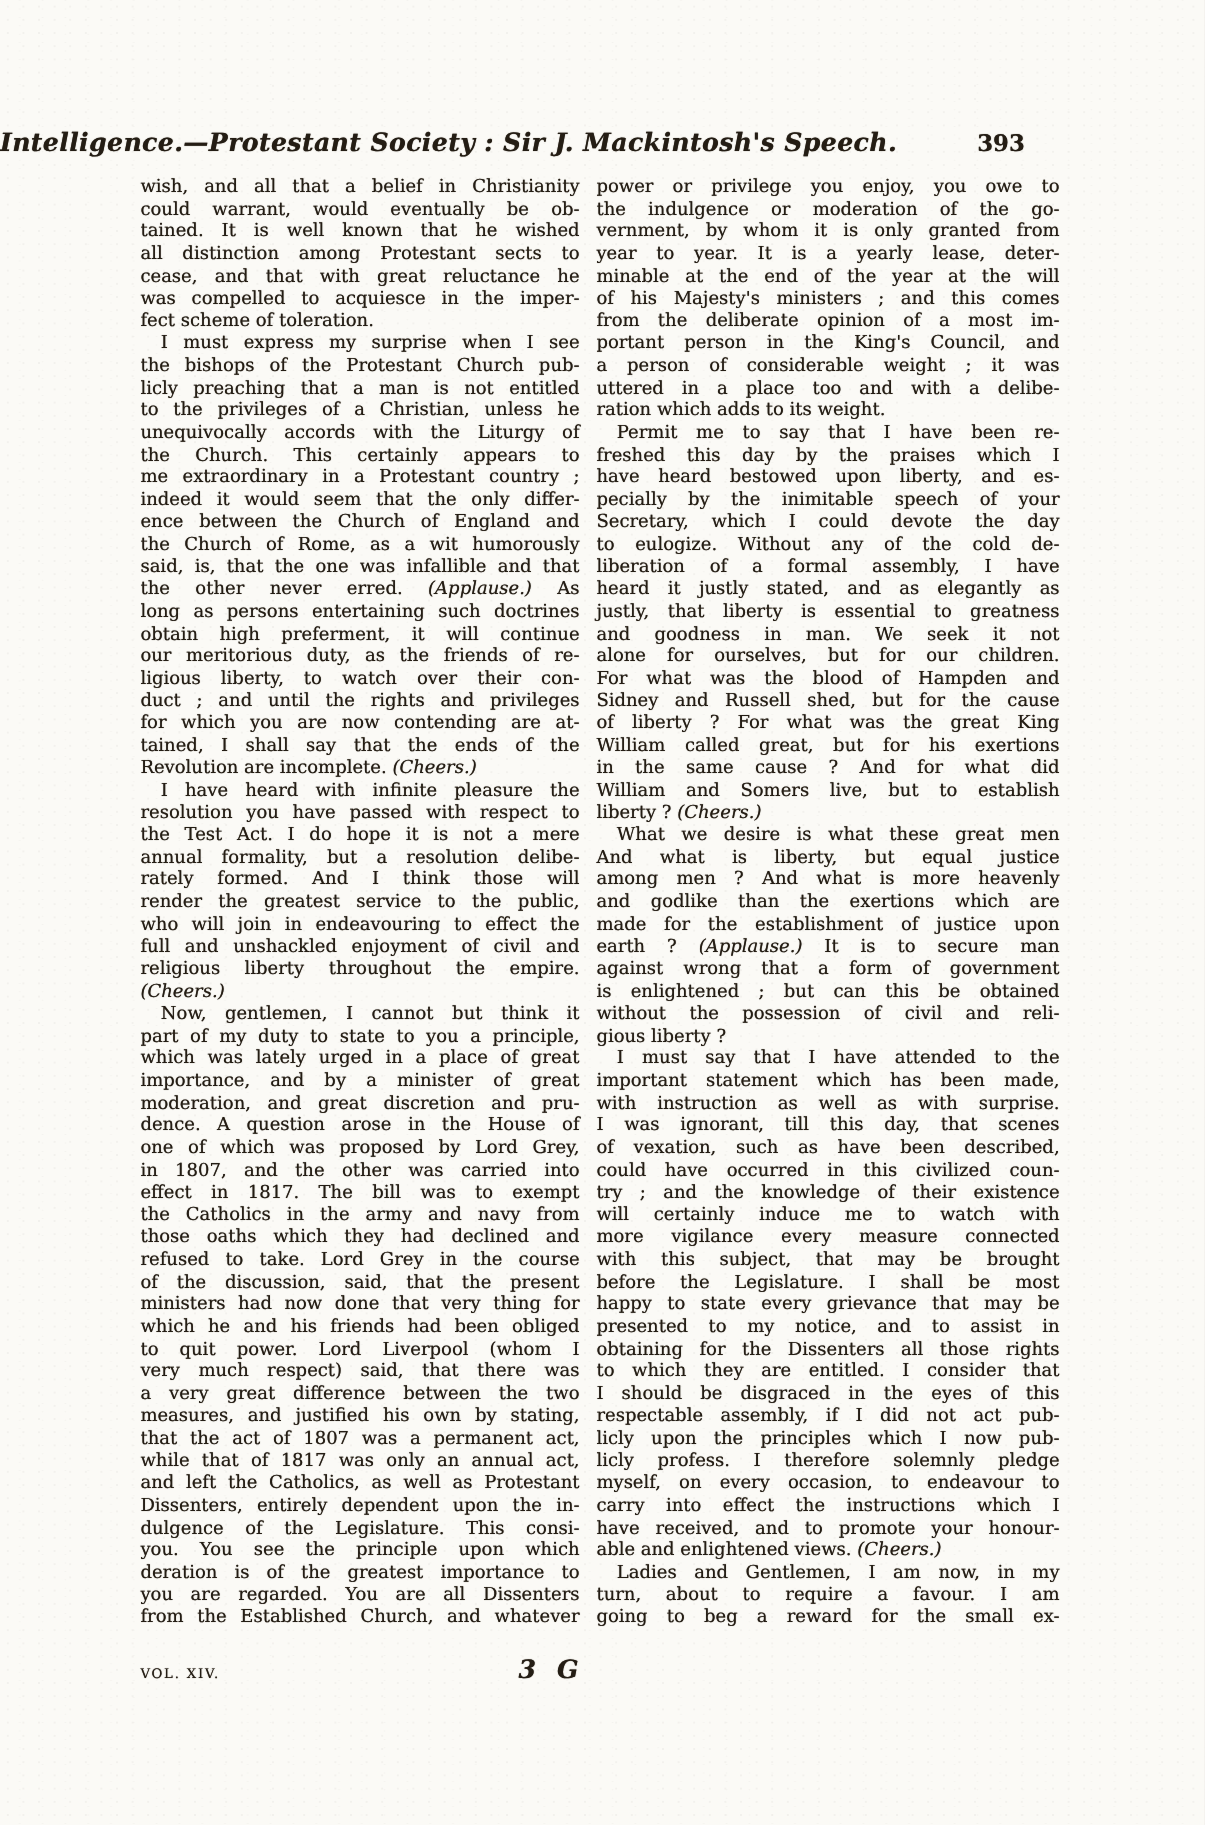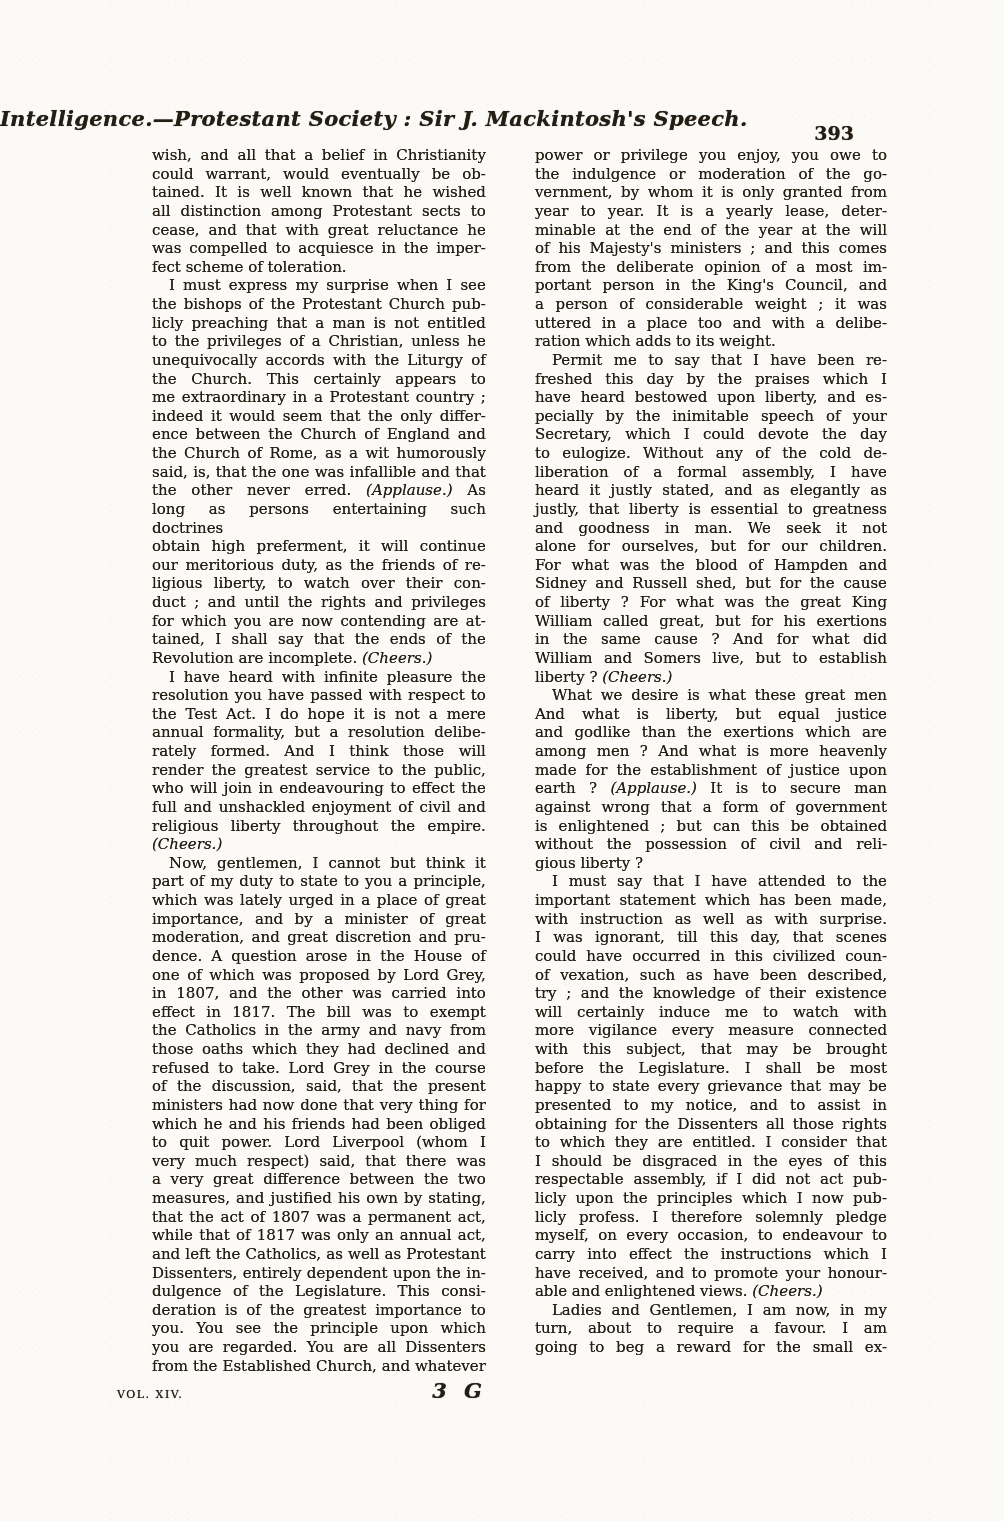--- a/index.html
+++ b/index.html
@@ -30,32 +30,30 @@
     font-style:italic;
     font-size:21px;
     letter-spacing:.3px;
     text-shadow:0 0 .7px rgba(30,22,12,.85);
   }
   .page-number{
     position:absolute;top:109px;right:150px;
     font-size:19px;font-weight:bold;
     text-shadow:0 0 .7px rgba(30,22,12,.85);
     z-index:1;
-    margin-top:13px;
   }
   .columns{
     position:absolute;left:117px;top:146px;
     width:770px;
     display:flex;gap:14px;z-index:1;
   }
   .col{
     font-size:15px;
     line-height:18.62px;
     text-shadow:0 0 .65px rgba(32,24,14,.8);
-    margin-left:35px;
   }
   .col-left{width:366px;}
   .col-right{width:386px;}
   .para{margin:0;}
   .para.indent .line:first-child{text-indent:17px;}
   .line{
     text-align:justify;
     text-align-last:justify;
     white-space:normal;
   }
@@ -144,22 +142,22 @@
           <div class="line">which he and his friends had been obliged</div>
           <div class="line">to quit power.  Lord Liverpool (whom I</div>
           <div class="line">very much respect) said, that there was</div>
           <div class="line">a very great difference between the two</div>
           <div class="line">measures, and justified his own by stating,</div>
           <div class="line">that the act of 1807 was a permanent act,</div>
           <div class="line">while that of 1817 was only an annual act,</div>
           <div class="line">and left the Catholics, as well as Protestant</div>
           <div class="line">Dissenters, entirely dependent upon the in-</div>
           <div class="line">dulgence of the Legislature.  This consi-</div>
+          <div class="line">you.  You see the principle upon which</div>
           <div class="line">deration is of the greatest importance to</div>
-          <div class="line">you.  You see the principle upon which</div>
           <div class="line">you are regarded.  You are all Dissenters</div>
           <div class="line last">from the Established Church, and whatever</div>
         </div>
       </div>
     <div class="col col-right">
         <div class="para">
           <div class="line">power or privilege you enjoy, you owe to</div>
           <div class="line">the indulgence or moderation of the go-</div>
           <div class="line">vernment, by whom it is only granted from</div>
           <div class="line">year to year.  It is a yearly lease, deter-</div>
@@ -187,36 +185,36 @@
           <div class="line">Sidney and Russell shed, but for the cause</div>
           <div class="line">of liberty ?  For what was the great King</div>
           <div class="line">William called great, but for his exertions</div>
           <div class="line">in the same cause ?  And for what did</div>
           <div class="line">William and Somers live, but to establish</div>
           <div class="line last">liberty ?  <span class="stage">(Cheers.)</span></div>
         </div>
         <div class="para indent">
           <div class="line">What we desire is what these great men</div>
           <div class="line">And what is liberty, but equal justice</div>
+          <div class="line">among men ?  And what is more heavenly</div>
           <div class="line">and godlike than the exertions which are</div>
-          <div class="line">among men ?  And what is more heavenly</div>
           <div class="line">made for the establishment of justice upon</div>
           <div class="line">earth ?  <span class="stage">(Applause.)</span>  It is to secure man</div>
           <div class="line">against wrong that a form of government</div>
           <div class="line">is enlightened ; but can this be obtained</div>
           <div class="line">without the possession of civil and reli-</div>
           <div class="line last">gious liberty ?</div>
         </div>
         <div class="para indent">
           <div class="line">I must say that I have attended to the</div>
           <div class="line">important statement which has been made,</div>
           <div class="line">with instruction as well as with surprise.</div>
           <div class="line">I was ignorant, till this day, that scenes</div>
+          <div class="line">of vexation, such as have been described,</div>
           <div class="line">could have occurred in this civilized coun-</div>
-          <div class="line">of vexation, such as have been described,</div>
           <div class="line">try ; and the knowledge of their existence</div>
           <div class="line">will certainly induce me to watch with</div>
           <div class="line">more vigilance every measure connected</div>
           <div class="line">with this subject, that may be brought</div>
           <div class="line">before the Legislature.  I shall be most</div>
           <div class="line">happy to state every grievance that may be</div>
           <div class="line">presented to my notice, and to assist in</div>
           <div class="line">obtaining for the Dissenters all those rights</div>
           <div class="line">to which they are entitled.  I consider that</div>
           <div class="line">I should be disgraced in the eyes of this</div>

